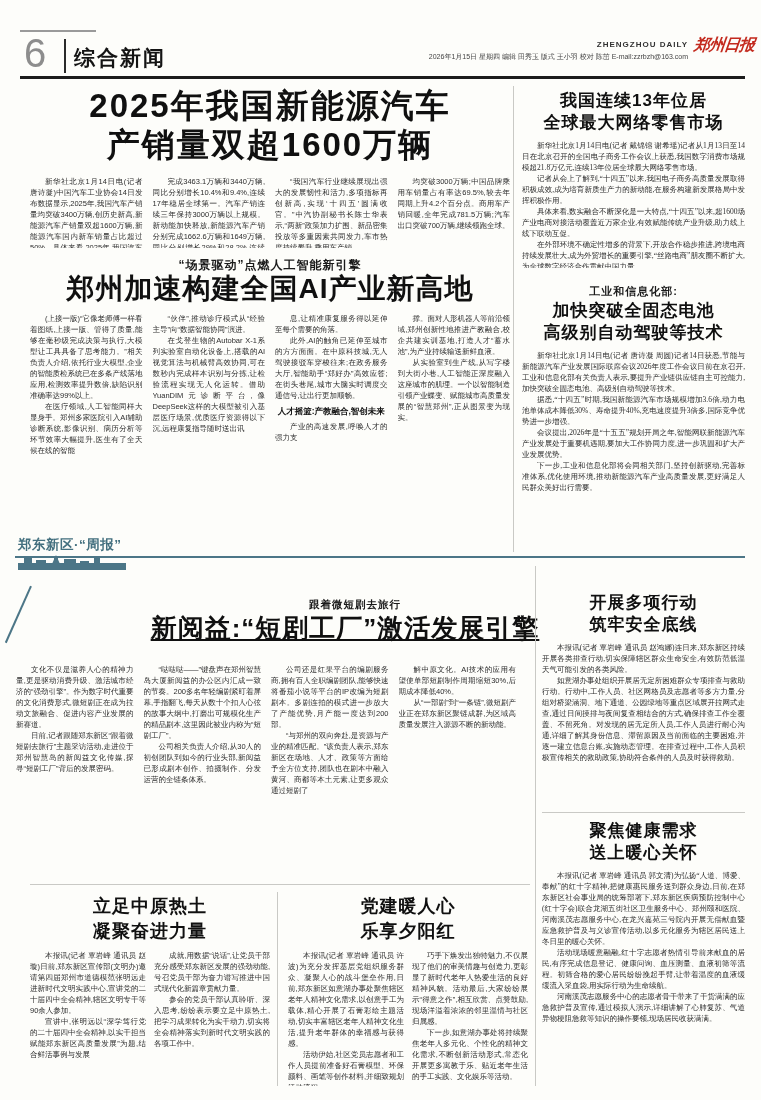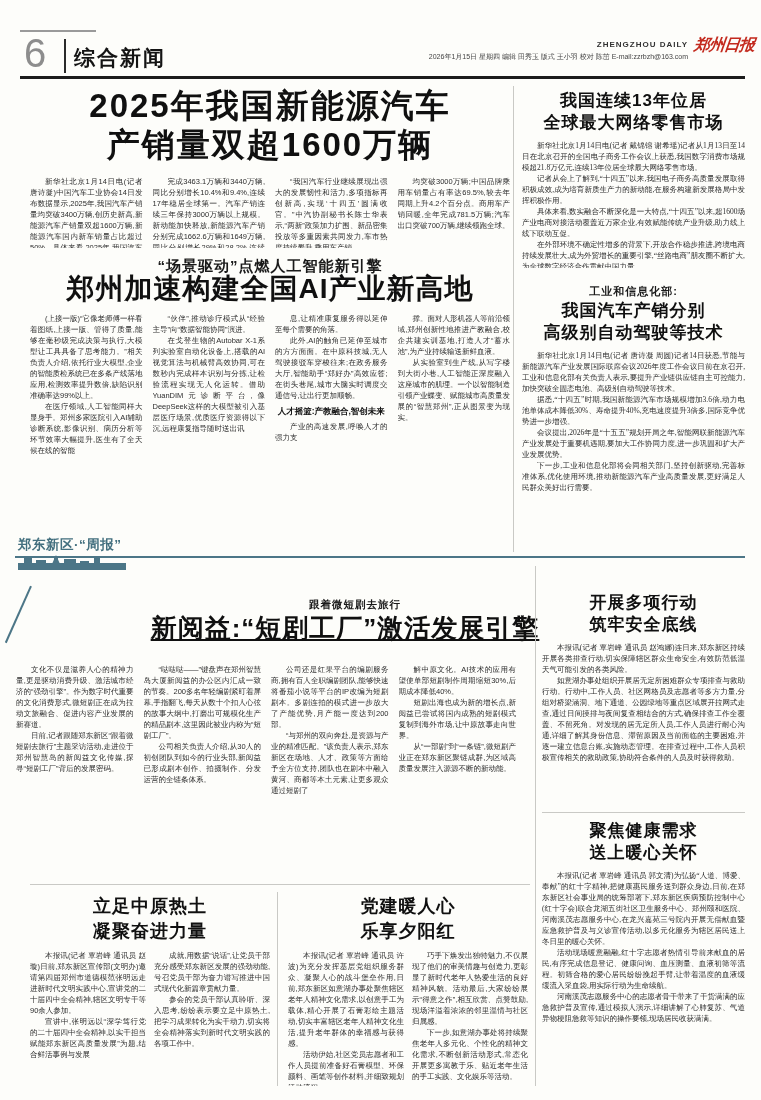--- a/index.html
+++ b/index.html
@@ -17,21 +17,21 @@
   .section-title { left:74px; top:44px; font-size:21px; font-weight:bold; color:#141414; letter-spacing:2px; }
   .masthead-en { left:430px; top:40px; width:258px; text-align:right; font-size:8px; font-weight:bold; color:#333; letter-spacing:1px; }
   .dateline { left:360px; top:52px; width:328px; text-align:right; font-size:7px; color:#444; }
   .masthead-logo { left:694px; top:36px; width:62px; font-size:16px; font-weight:bold; font-style:italic; color:#c32a1e; letter-spacing:-1px; line-height:1.1; transform:skewX(-6deg); }
   .header-rule { left:20px; top:76px; width:725px; height:3px; background:#1c1c1c; }
   
   .h-xl { font-size:33px; font-weight:bold; color:#101010; text-align:center; letter-spacing:2px; line-height:39px; }
   .h-lg { font-size:28px; font-weight:bold; color:#101010; text-align:center; letter-spacing:1px; line-height:34px; }
   .h-md { font-size:17px; font-weight:bold; color:#101010; text-align:center; line-height:22px; letter-spacing:1px; }
   .h-sm { font-size:18px; font-weight:bold; color:#101010; text-align:center; line-height:25px; letter-spacing:1px; }
-  .kicker { font-size:15px; font-weight:bold; color:#1a1a1a; text-align:center; letter-spacing:1px; }
+  .kicker { font-size:12px; font-weight:bold; color:#1a1a1a; text-align:center; letter-spacing:1px; }
   .byline { font-size:9px; font-weight:bold; color:#222; text-align:center; }
   .body-block { overflow:hidden; }
   .cols { display:flex; gap:10px; }
   .col { flex:1; overflow:hidden; }
   .para { font-size:7.5px; line-height:11px; color:#2c2c2c; text-align:justify; text-indent:2em; }
   .col-subhead { font-size:8.5px; line-height:14px; font-weight:bold; color:#111; text-align:center; margin:3px 0; }
   .single-col .para { font-size:7.5px; line-height:11px;font-family:Liberation Serif, serif; }
   
   .v-rule { width:1px; background:#c9c9c5; }
   .h-rule { height:1px; background:#c9c9c5; }
@@ -101,21 +101,21 @@
   <div class="abs h-md" style="left:522px; top:90px; width:223px;">我国连续13年位居</div>
   <div class="abs h-md" style="left:522px; top:112px; width:223px;">全球最大网络零售市场</div>
   <div class="abs body-block single-col" style="left:522px; top:140px; width:223px; height:128px;">
       <p class="para">新华社北京1月14日电(记者 戴锦镕 谢希瑶)记者从1月13日至14日在北京召开的全国电子商务工作会议上获悉,我国数字消费市场规模超21.8万亿元,连续13年位居全球最大网络零售市场。</p>
       <p class="para">记者从会上了解到,“十四五”以来,我国电子商务高质量发展取得积极成效,成为培育新质生产力的新动能,在服务构建新发展格局中发挥积极作用。</p>
       <p class="para">具体来看,数实融合不断深化是一大特点,“十四五”以来,超1600场产业电商对接活动覆盖近万家企业,有效赋能传统产业升级,助力线上线下联动互促。</p>
       <p class="para">在外部环境不确定性增多的背景下,开放合作稳步推进,跨境电商持续发展壮大,成为外贸增长的重要引擎,“丝路电商”朋友圈不断扩大,为全球数字经济合作贡献中国力量。</p>
     </div>
 
   <div class="abs kicker" style="left:522px; top:284px; width:223px; font-size:11px;">工业和信息化部:</div>
-  <div class="abs h-md" style="left:522px; top:300px; width:223px;">我国汽车产销分别</div>
+  <div class="abs h-md" style="left:522px; top:300px; width:223px;">加快突破全固态电池</div>
   <div class="abs h-md" style="left:522px; top:322px; width:223px;">高级别自动驾驶等技术</div>
   <div class="abs body-block single-col" style="left:522px; top:350px; width:223px; height:202px;">
       <p class="para">新华社北京1月14日电(记者 唐诗凝 周圆)记者14日获悉,节能与新能源汽车产业发展国际联席会议2026年度工作会议日前在京召开,工业和信息化部有关负责人表示,要提升产业链供应链自主可控能力,加快突破全固态电池、高级别自动驾驶等技术。</p>
       <p class="para">据悉,“十四五”时期,我国新能源汽车市场规模增加3.6倍,动力电池单体成本降低30%、寿命提升40%,充电速度提升3倍多,国际竞争优势进一步增强。</p>
       <p class="para">会议提出,2026年是“十五五”规划开局之年,智能网联新能源汽车产业发展处于重要机遇期,要加大工作协同力度,进一步巩固和扩大产业发展优势。</p>
       <p class="para">下一步,工业和信息化部将会同相关部门,坚持创新驱动,完善标准体系,优化使用环境,推动新能源汽车产业高质量发展,更好满足人民群众美好出行需要。</p>
     </div>
 
   <div class="abs teal-rule"></div>
   <div class="abs zd-logo">
@@ -145,21 +145,20 @@
     <div class="col">
         <p class="para">“哒哒哒——”键盘声在郑州智慧岛大厦新阅益的办公区内汇成一致的节奏。200多名年轻编剧紧盯着屏幕,手指翻飞,每天从数十个扣人心弦的故事大纲中,打磨出可规模化生产的精品剧本,这里因此被业内称为“短剧工厂”。</p>
         <p class="para">公司相关负责人介绍,从30人的初创团队到如今的行业头部,新阅益已形成剧本创作、拍摄制作、分发运营的全链条体系。</p>
       </div>
     <div class="col">
         <p class="para">公司还是红果平台的编剧服务商,拥有百人全职编剧团队,能够快速将番茄小说等平台的IP改编为短剧剧本。多剧连拍的模式进一步放大了产能优势,月产能一度达到200部。</p>
         <p class="para">“与郑州的双向奔赴,是资源与产业的精准匹配。”该负责人表示,郑东新区在场地、人才、政策等方面给予全方位支持,团队也在剧本中融入黄河、商都等本土元素,让更多观众通过短剧了</p>
       </div>
     <div class="col">
         <p class="para">解中原文化。AI技术的应用有望使单部短剧制作周期缩短30%,后期成本降低40%。</p>
-        <p class="para">短剧出海也成为新的增长点,新阅益已尝试将国内成熟的短剧模式复制到海外市场,让中原故事走向世界。</p>
         <p class="para">从“一部剧”到“一条链”,微短剧产业正在郑东新区聚链成群,为区域高质量发展注入源源不断的新动能。</p>
       </div>
   </div>
 
   <div class="abs v-rule" style="left:535px; top:566px; height:520px;"></div>
 
   <div class="abs h-md" style="left:542px; top:592px; width:203px;">开展多项行动</div>
   <div class="abs h-md" style="left:542px; top:614px; width:203px;">筑牢安全底线</div>
   <div class="abs body-block single-col" style="left:542px; top:642px; width:203px; height:166px;">
       <p class="para">本报讯(记者 覃岩峰 通讯员 赵鸿娜)连日来,郑东新区持续开展各类排查行动,切实保障辖区群众生命安全,有效防范低温天气可能引发的各类风险。</p>

